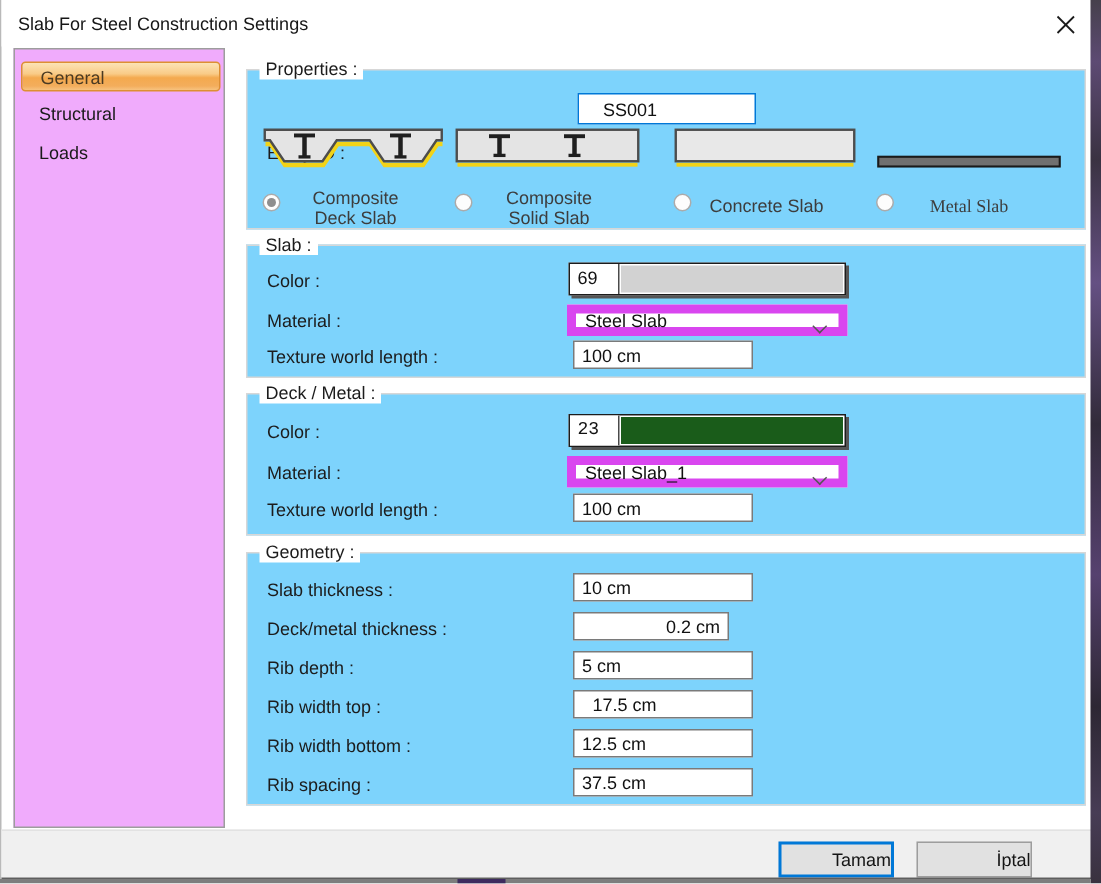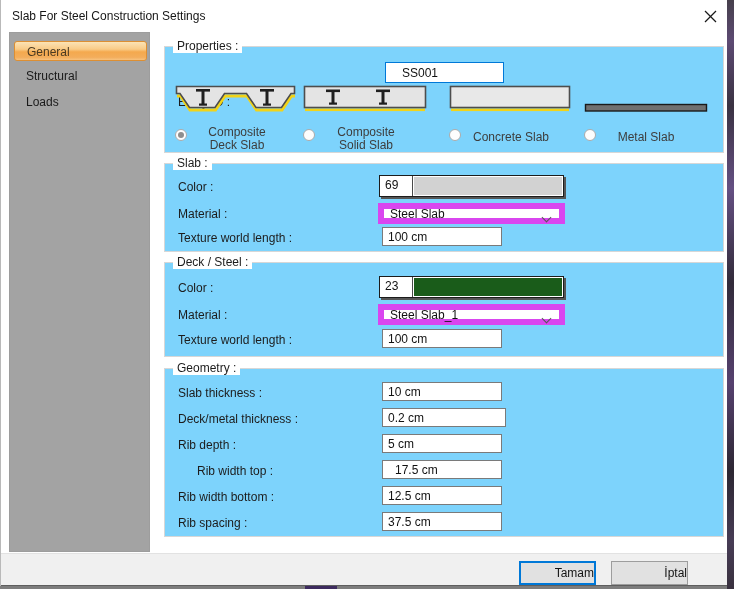--- a/index.html
+++ b/index.html
@@ -7,21 +7,21 @@
   body { font-family:"Liberation Sans", sans-serif; font-size:12px; color:#1e1e1e; background:#ffffff; position:relative; overflow:hidden; }
 
   .dialog { position:absolute; left:0; top:0; width:727px; height:586px; background:#fff; border-left:1px solid #b9b9b9; }
 
   
   .titlebar { position:absolute; left:0; top:0; width:100%; height:31px; background:#fff; }
   .title { position:absolute; left:11px; top:9px; font-size:12px; color:#161616; }
   .close-btn { position:absolute; right:8px; top:7px; width:18px; height:18px; display:flex; align-items:center; justify-content:center; cursor:pointer; }
 
   
-  .sidebar { position:absolute; left:8px; top:32px; width:141px; height:520px; background:#a3a3a3; border:1px solid #9d9d9d; }
+  .sidebar { position:absolute; left:8px; top:32px; width:141px; height:520px; background:#f0abfc; border:1px solid #9d9d9d; }
   .nav-item { position:absolute; left:4px; width:133px; height:20px; line-height:20px; padding-left:12px; color:#1a1a1a; cursor:pointer; }
   .nav-item.selected { background:linear-gradient(180deg,#fce3b5 0%,#f9cb87 40%,#f4a94e 55%,#f3ad5c 85%,#f7c27e 100%); border:1px solid #dd8f33; border-radius:3px; color:#4a3a22; }
 
   
   .group { position:absolute; left:163px; width:560px; border:1px solid #d7d7d7; background:#7dd3fc; }
   .group-legend { position:absolute; top:-8px; left:8px; background:#fff; padding:0 4px; color:#1c1c1c; }
 
   .row-label { position:absolute; left:13px; color:#1c1c1c; }
 
   input.text-field { position:absolute; height:19px; border:1px solid #7a7a7a; background:#fff; font-family:"Liberation Sans",sans-serif; font-size:12px; color:#111; padding:0 5px; outline:none; }
@@ -134,21 +134,21 @@
         <rect x="1.5" y="1.5" width="119" height="21" fill="#e8e8e8" stroke="#4d4d4d" stroke-width="1.6"></rect>
       </svg>
       <div class="radio-row">
         <span class="radio"></span>
         <div class="radio-label" style="padding-top:7px;">
           <div>Concrete Slab</div>
         </div>
       </div>
     </div>
 
-    <div class="slab-col" style="left:419px; width:124px;">
+    <div class="slab-col" style="left:419px; width:124px;font-family:Liberation Serif, serif;">
       <svg class="slab-img" width="124" height="28" viewBox="0 0 124 28">
         <rect x="1.5" y="19.5" width="121" height="6.5" fill="#707070" stroke="#1a1a1a" stroke-width="1.4"></rect>
       </svg>
       <div class="radio-row">
         <span class="radio"></span>
         <div class="radio-label" style="padding-top:7px;">
           <div>Metal Slab</div>
         </div>
       </div>
     </div>
@@ -167,24 +167,24 @@
     <div class="combo" style="top:39px;">
       <span>Steel Slab</span>
       <span class="chev"></span>
     </div>
 
     <div class="row-label" style="top:67px;">Texture world length :</div>
     <input class="text-field" style="left: 217px; top: 63px; width: 120px;" value="100 cm">
   </div>
 
   <div class="group" style="top:262px; height:95px;">
-    <div class="group-legend">Deck / Steel :</div>
+    <div class="group-legend">Deck / Metal :</div>
 
     <div class="row-label" style="top:18px;">Color :</div>
-    <div class="color-ctl" style="top:13px;">
+    <div class="color-ctl" style="top:13px;font-family:Liberation Mono, monospace;">
       <span class="color-num">23</span>
       <span class="color-swatch" style="background: rgb(26, 92, 26);"></span>
     </div>
 
     <div class="row-label" style="top:45px;">Material :</div>
     <div class="combo" style="top:41px;">
       <span>Steel Slab_1</span>
       <span class="chev"></span>
     </div>
 
@@ -192,26 +192,26 @@
     <input class="text-field" style="left: 217px; top: 66px; width: 120px;" value="100 cm">
   </div>
 
   <div class="group" style="top:368px; height:169px;">
     <div class="group-legend">Geometry :</div>
 
     <div class="row-label" style="top:17px;">Slab thickness :</div>
     <input class="text-field" style="left: 217px; top: 13px; width: 120px;" value="10 cm">
 
     <div class="row-label" style="top:43px;">Deck/metal thickness :</div>
-    <input class="text-field" style="left: 217px; top: 39px; width: 124px;" value="0.2 cm">
+    <input class="text-field" style="left: 217px; top: 39px; width: 104px; text-align: right;" value="0.2 cm">
 
     <div class="row-label" style="top:69px;">Rib depth :</div>
     <input class="text-field" style="left: 217px; top: 65px; width: 120px;" value="5 cm">
 
-    <div class="row-label" style="top:95px;margin-left:19px;">Rib width top :</div>
+    <div class="row-label" style="top:95px;">Rib width top :</div>
     <input class="text-field" style="left: 217px; top: 91px; width: 120px; padding-left: 12px;" value="17.5 cm">
 
     <div class="row-label" style="top:121px;">Rib width bottom :</div>
     <input class="text-field" style="left: 217px; top: 117px; width: 120px;" value="12.5 cm">
 
     <div class="row-label" style="top:147px;">Rib spacing :</div>
     <input class="text-field" style="left: 217px; top: 143px; width: 120px;" value="37.5 cm">
   </div>
 
   <div class="footer">

